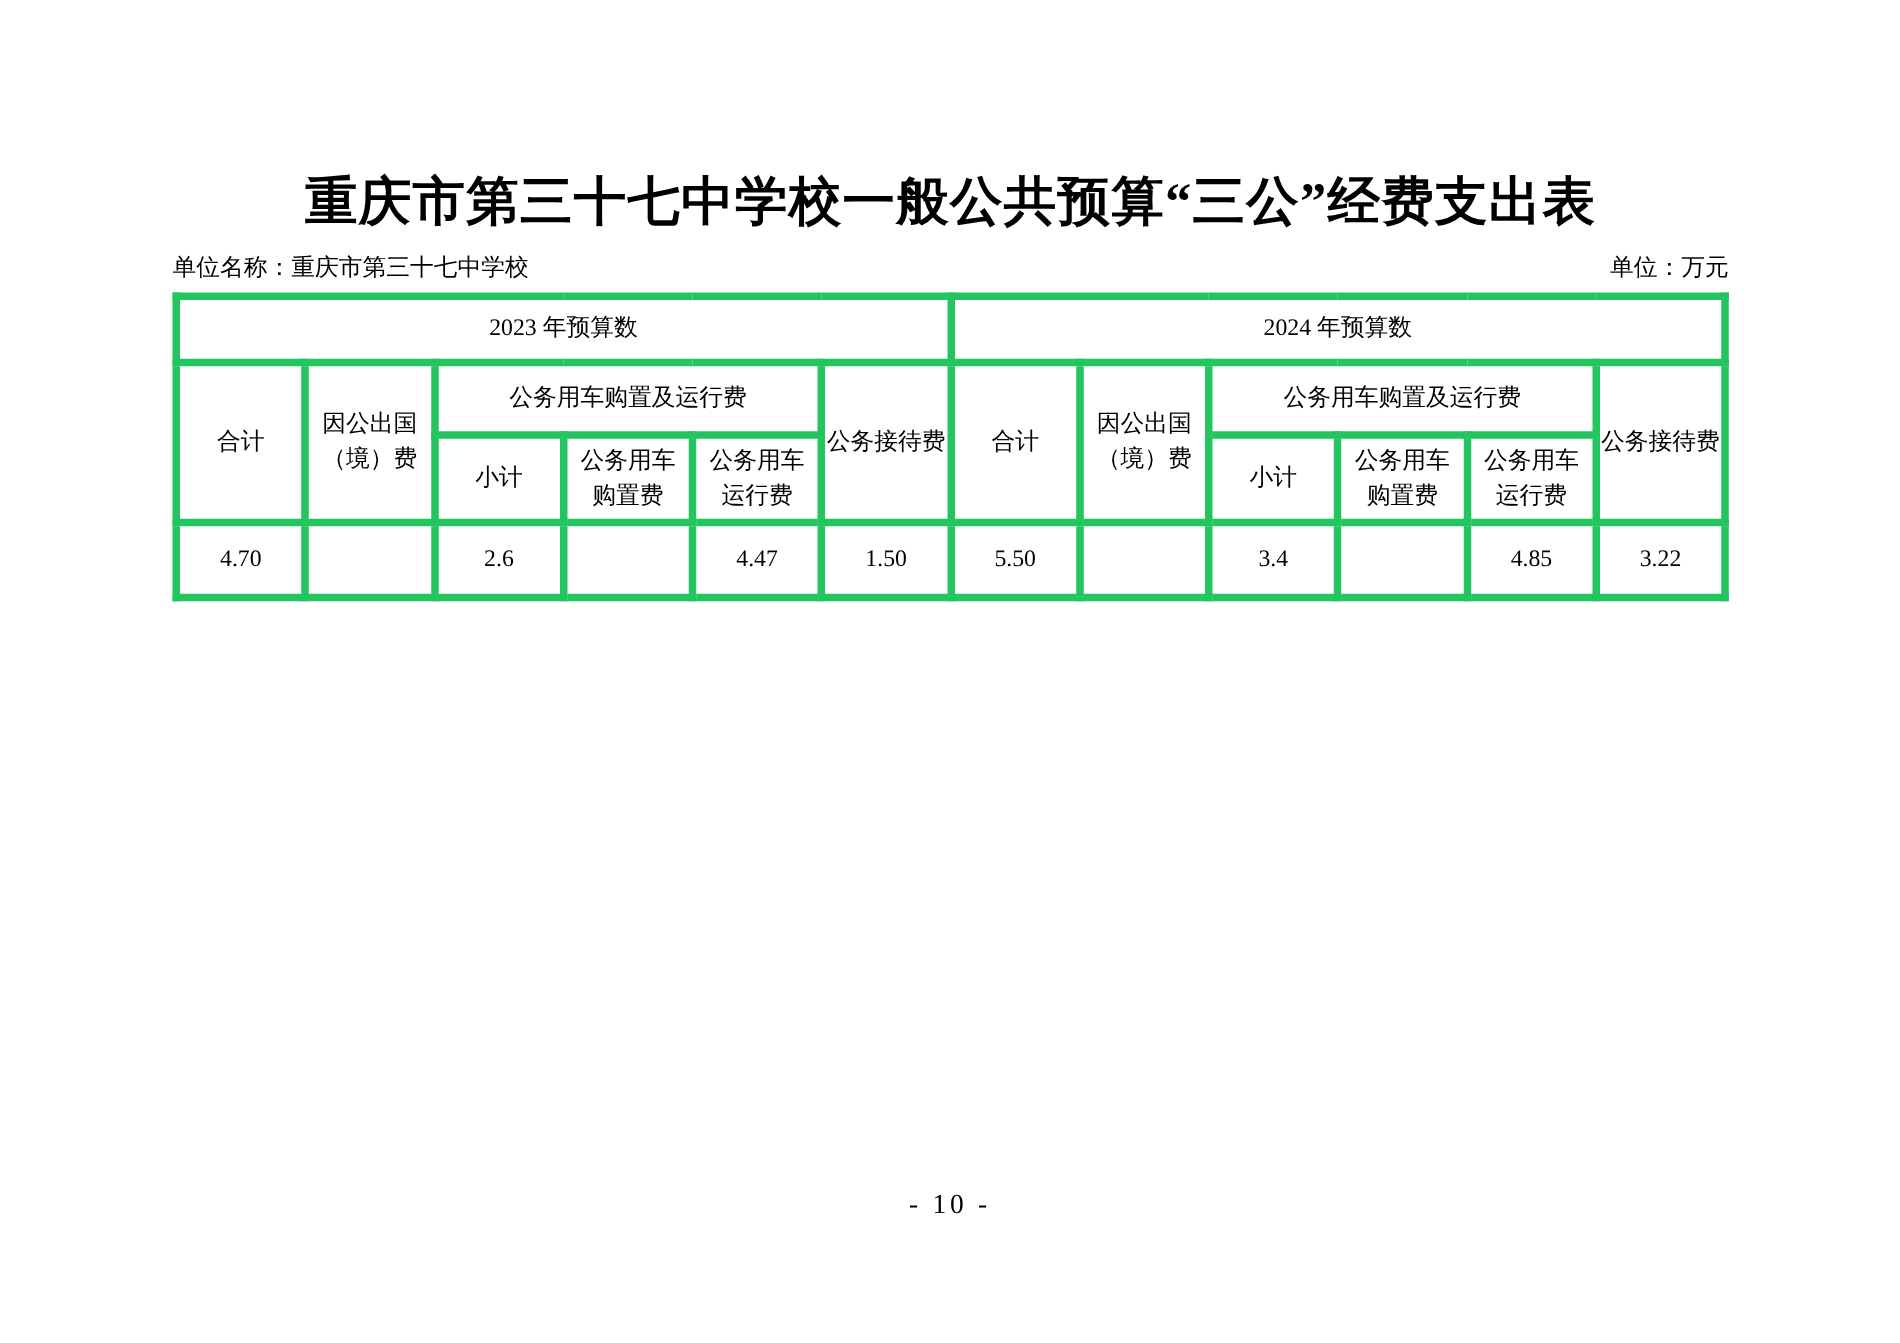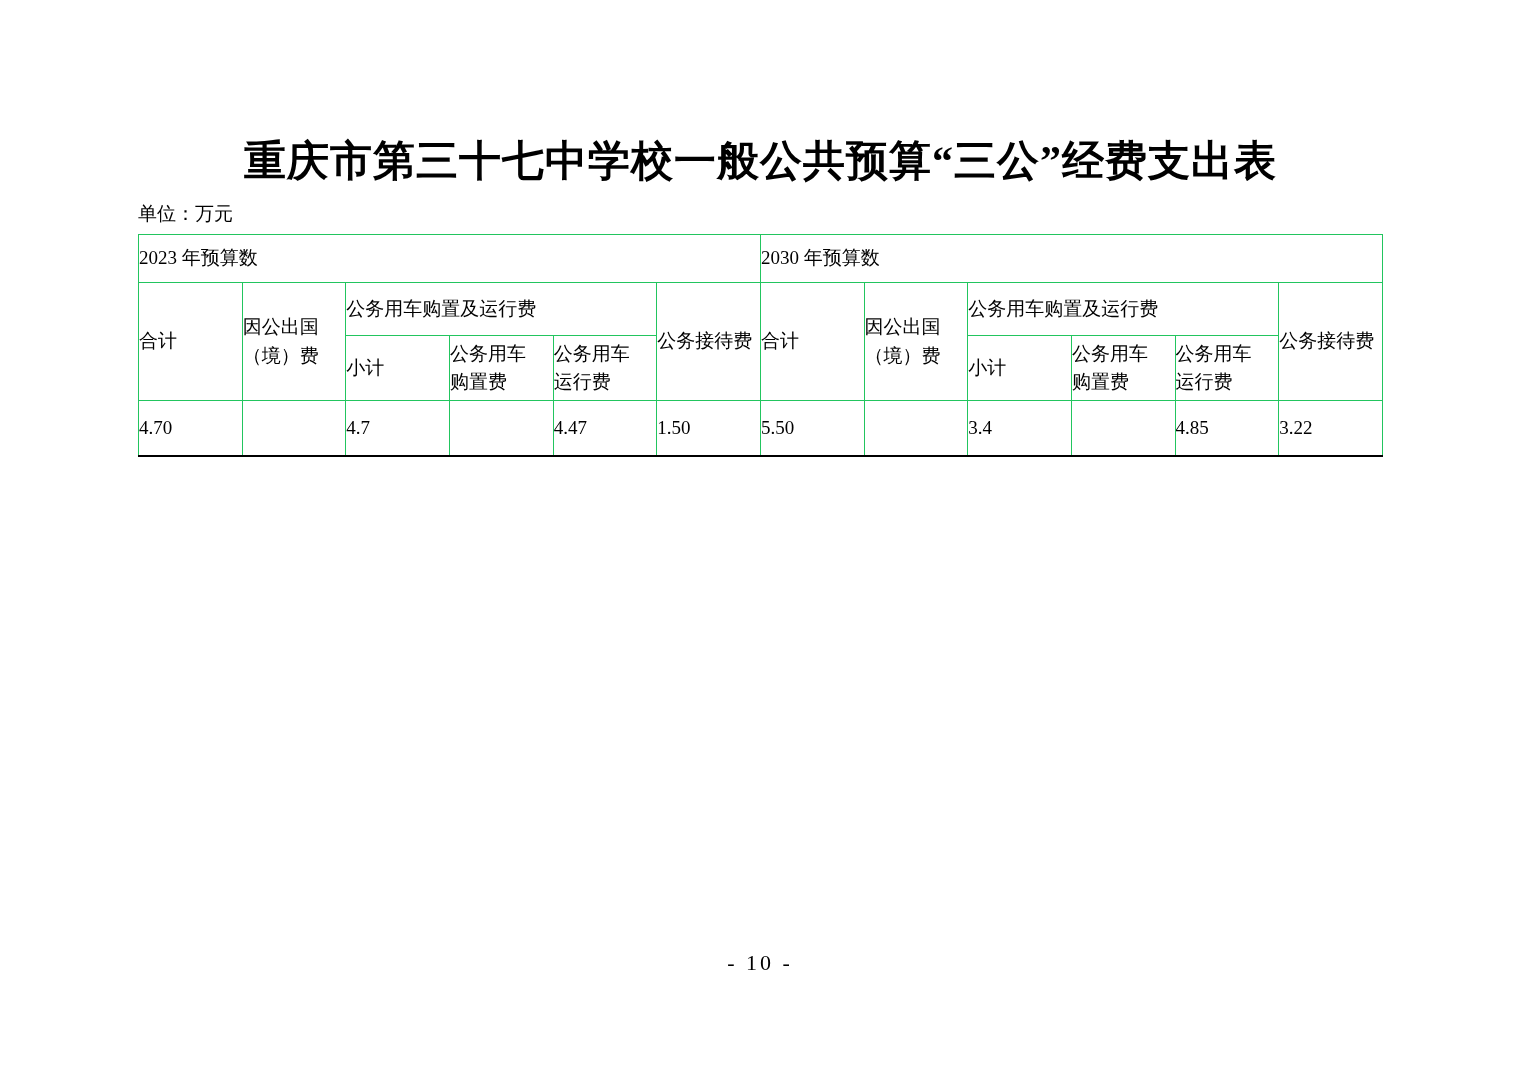--- a/index.html
+++ b/index.html
@@ -40,23 +40,23 @@
     position: absolute;
     left: 138px;
     top: 234px;
     width: 1245px;
     border-collapse: collapse;
     table-layout: fixed;
     border: 1px solid #000;
     border-bottom: 2px solid #000;
   }
   table.budget td {
-    border: 1px solid #22c55e;
+    border: 6px solid #22c55e;
     padding: 0;
-    text-align: left;
+    text-align: center;
     vertical-align: middle;
     font-size: 19px;
     line-height: 1.5;
     white-space: pre-line;
     overflow: hidden;
   }
   tr.row-year td   { height: 47px; }
   tr.row-group td  { height: 52px; }
   tr.row-sub td    { height: 64px; }
   tr.row-data td   { height: 54px; white-space: nowrap; margin-left: 36px; }
@@ -71,20 +71,21 @@
     font-size: 22px;
     letter-spacing: 3px;
   }
 </style>
 </head>
 <body>
 
 <div class="doc-title">重庆市第三十七中学校一般公共预算“三公”经费支出表</div>
 
 <div class="meta-row">
+  <span>单位名称：重庆市第三十七中学校</span>
   <span>单位：万元</span>
 </div>
 
 <table class="budget">
   <colgroup>
     <col style="width:8.3333%">
       <col style="width:8.3333%">
       <col style="width:8.3333%">
     <col style="width:8.3333%">
       <col style="width:8.3333%">
@@ -92,21 +93,21 @@
     <col style="width:8.3333%">
       <col style="width:8.3333%">
       <col style="width:8.3333%">
     <col style="width:8.3333%">
       <col style="width:8.3333%">
       <col style="width:8.3333%">
   </colgroup>
   <tbody>
     <tr class="row-year">
       <td colspan="6">2023 年预算数</td>
-      <td colspan="6">2030 年预算数</td>
+      <td colspan="6">2024 年预算数</td>
     </tr>
     <tr class="row-group">
       <td rowspan="2">合计</td>
       <td rowspan="2">因公出国
 （境）费</td>
       <td colspan="3">公务用车购置及运行费</td>
       <td rowspan="2">公务接待费</td>
       <td rowspan="2">合计</td>
       <td rowspan="2">因公出国
 （境）费</td>
@@ -121,21 +122,21 @@
 运行费</td>
       <td>小计</td>
       <td>公务用车
 购置费</td>
       <td>公务用车
 运行费</td>
     </tr>
     <tr class="row-data">
       <td class="num-right">4.70</td>
       <td></td>
-      <td class="num-center">4.7</td>
+      <td class="num-center">2.6</td>
       <td></td>
       <td class="num-right">4.47</td>
       <td class="num-right">1.50</td>
       <td class="num-right">5.50</td>
       <td></td>
       <td class="num-center">3.4</td>
       <td></td>
       <td class="num-right">4.85</td>
       <td class="num-right">3.22</td>
     </tr>

